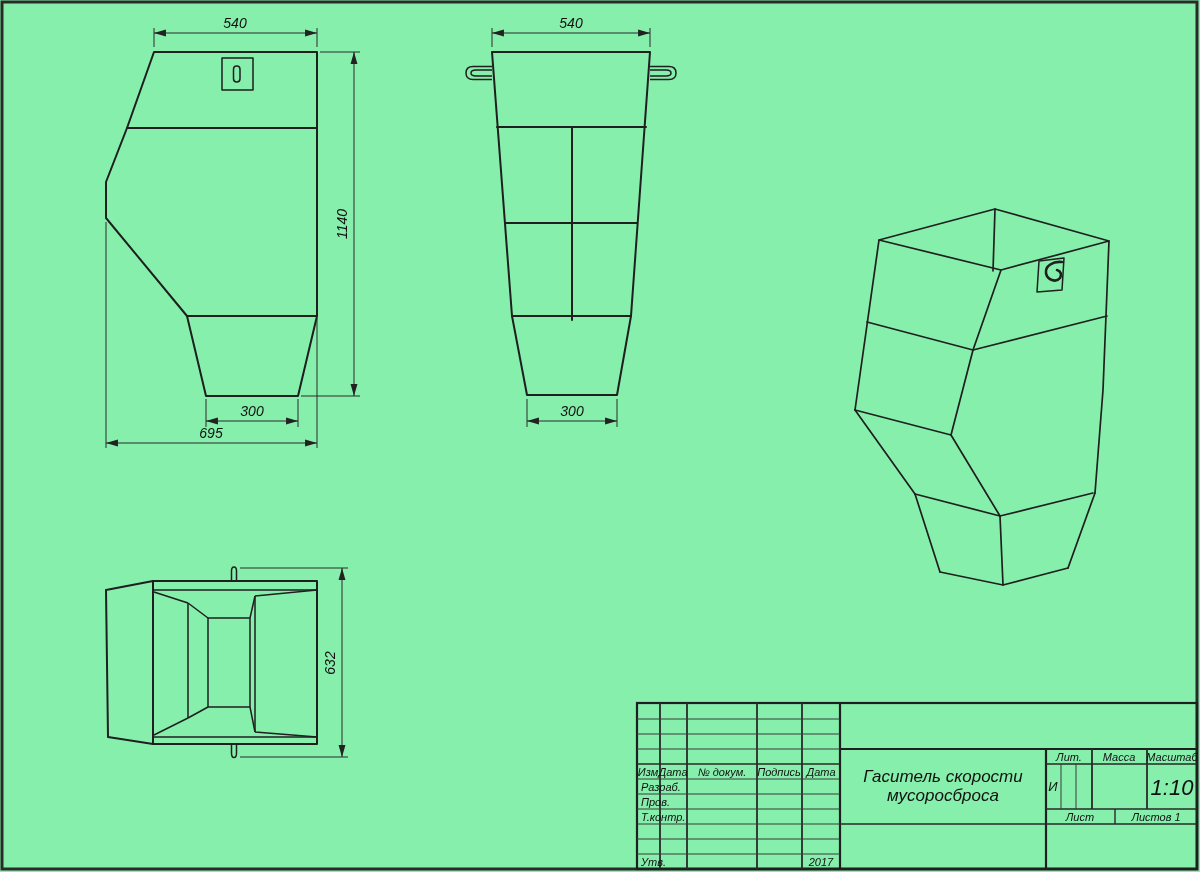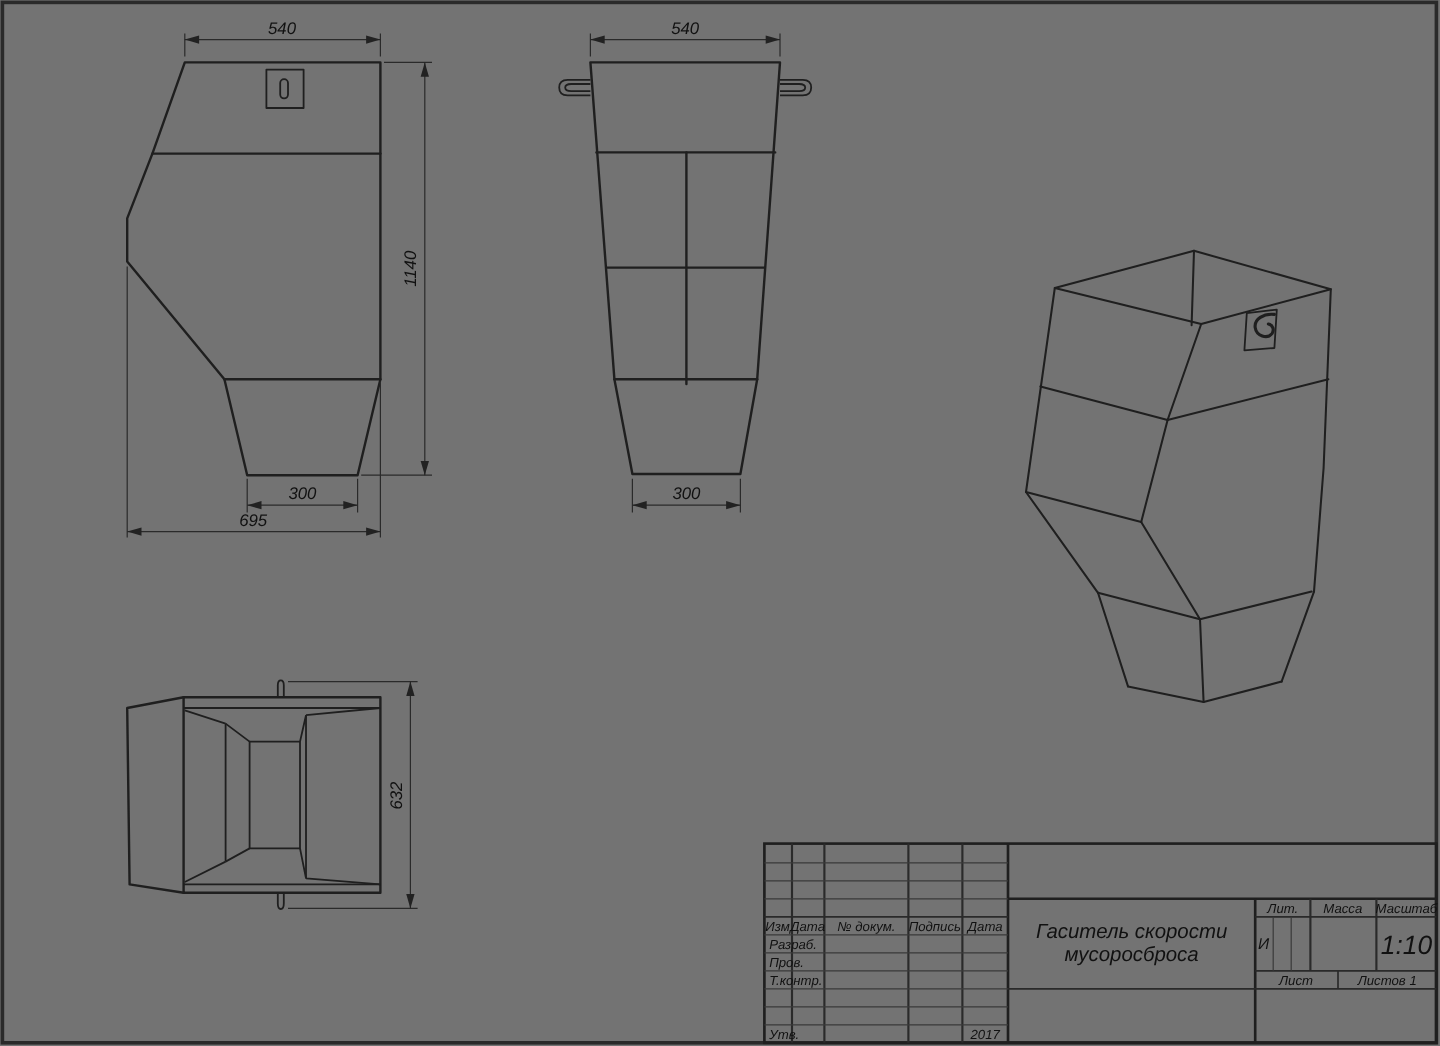--- a/index.html
+++ b/index.html
@@ -1,17 +1,17 @@
 <!DOCTYPE html>
 <html><head>
 <meta charset="utf-8">
 <style>
   html,body { margin:0; padding:0; background:#e8e8e8; }
   .sheet {
-    position:relative; width:1200px; height:872px; background:#737373;
+    position:relative; width:1200px; height:872px; background:#86efac;
     font-family:"Liberation Sans", sans-serif;
   }
   svg { display:block; }
   .ol   { stroke:#1f1f1f; stroke-width:2;   fill:none; stroke-linejoin:round; stroke-linecap:round; }
   .ol15 { stroke:#1f1f1f; stroke-width:1.5; fill:none; stroke-linejoin:round; }
   .iso  { stroke:#1f1f1f; stroke-width:1.7; fill:none; stroke-linejoin:round; stroke-linecap:round; }
   .dim  { stroke:#2a2a2a; stroke-width:1;   fill:none; }
   .tb22 { stroke:#1f1f1f; stroke-width:2.2; fill:none; }
   .tb18 { stroke:#2a2a2a; stroke-width:1.8; fill:none; }
   .tb16 { stroke:#2a2a2a; stroke-width:1.4; fill:none; }

